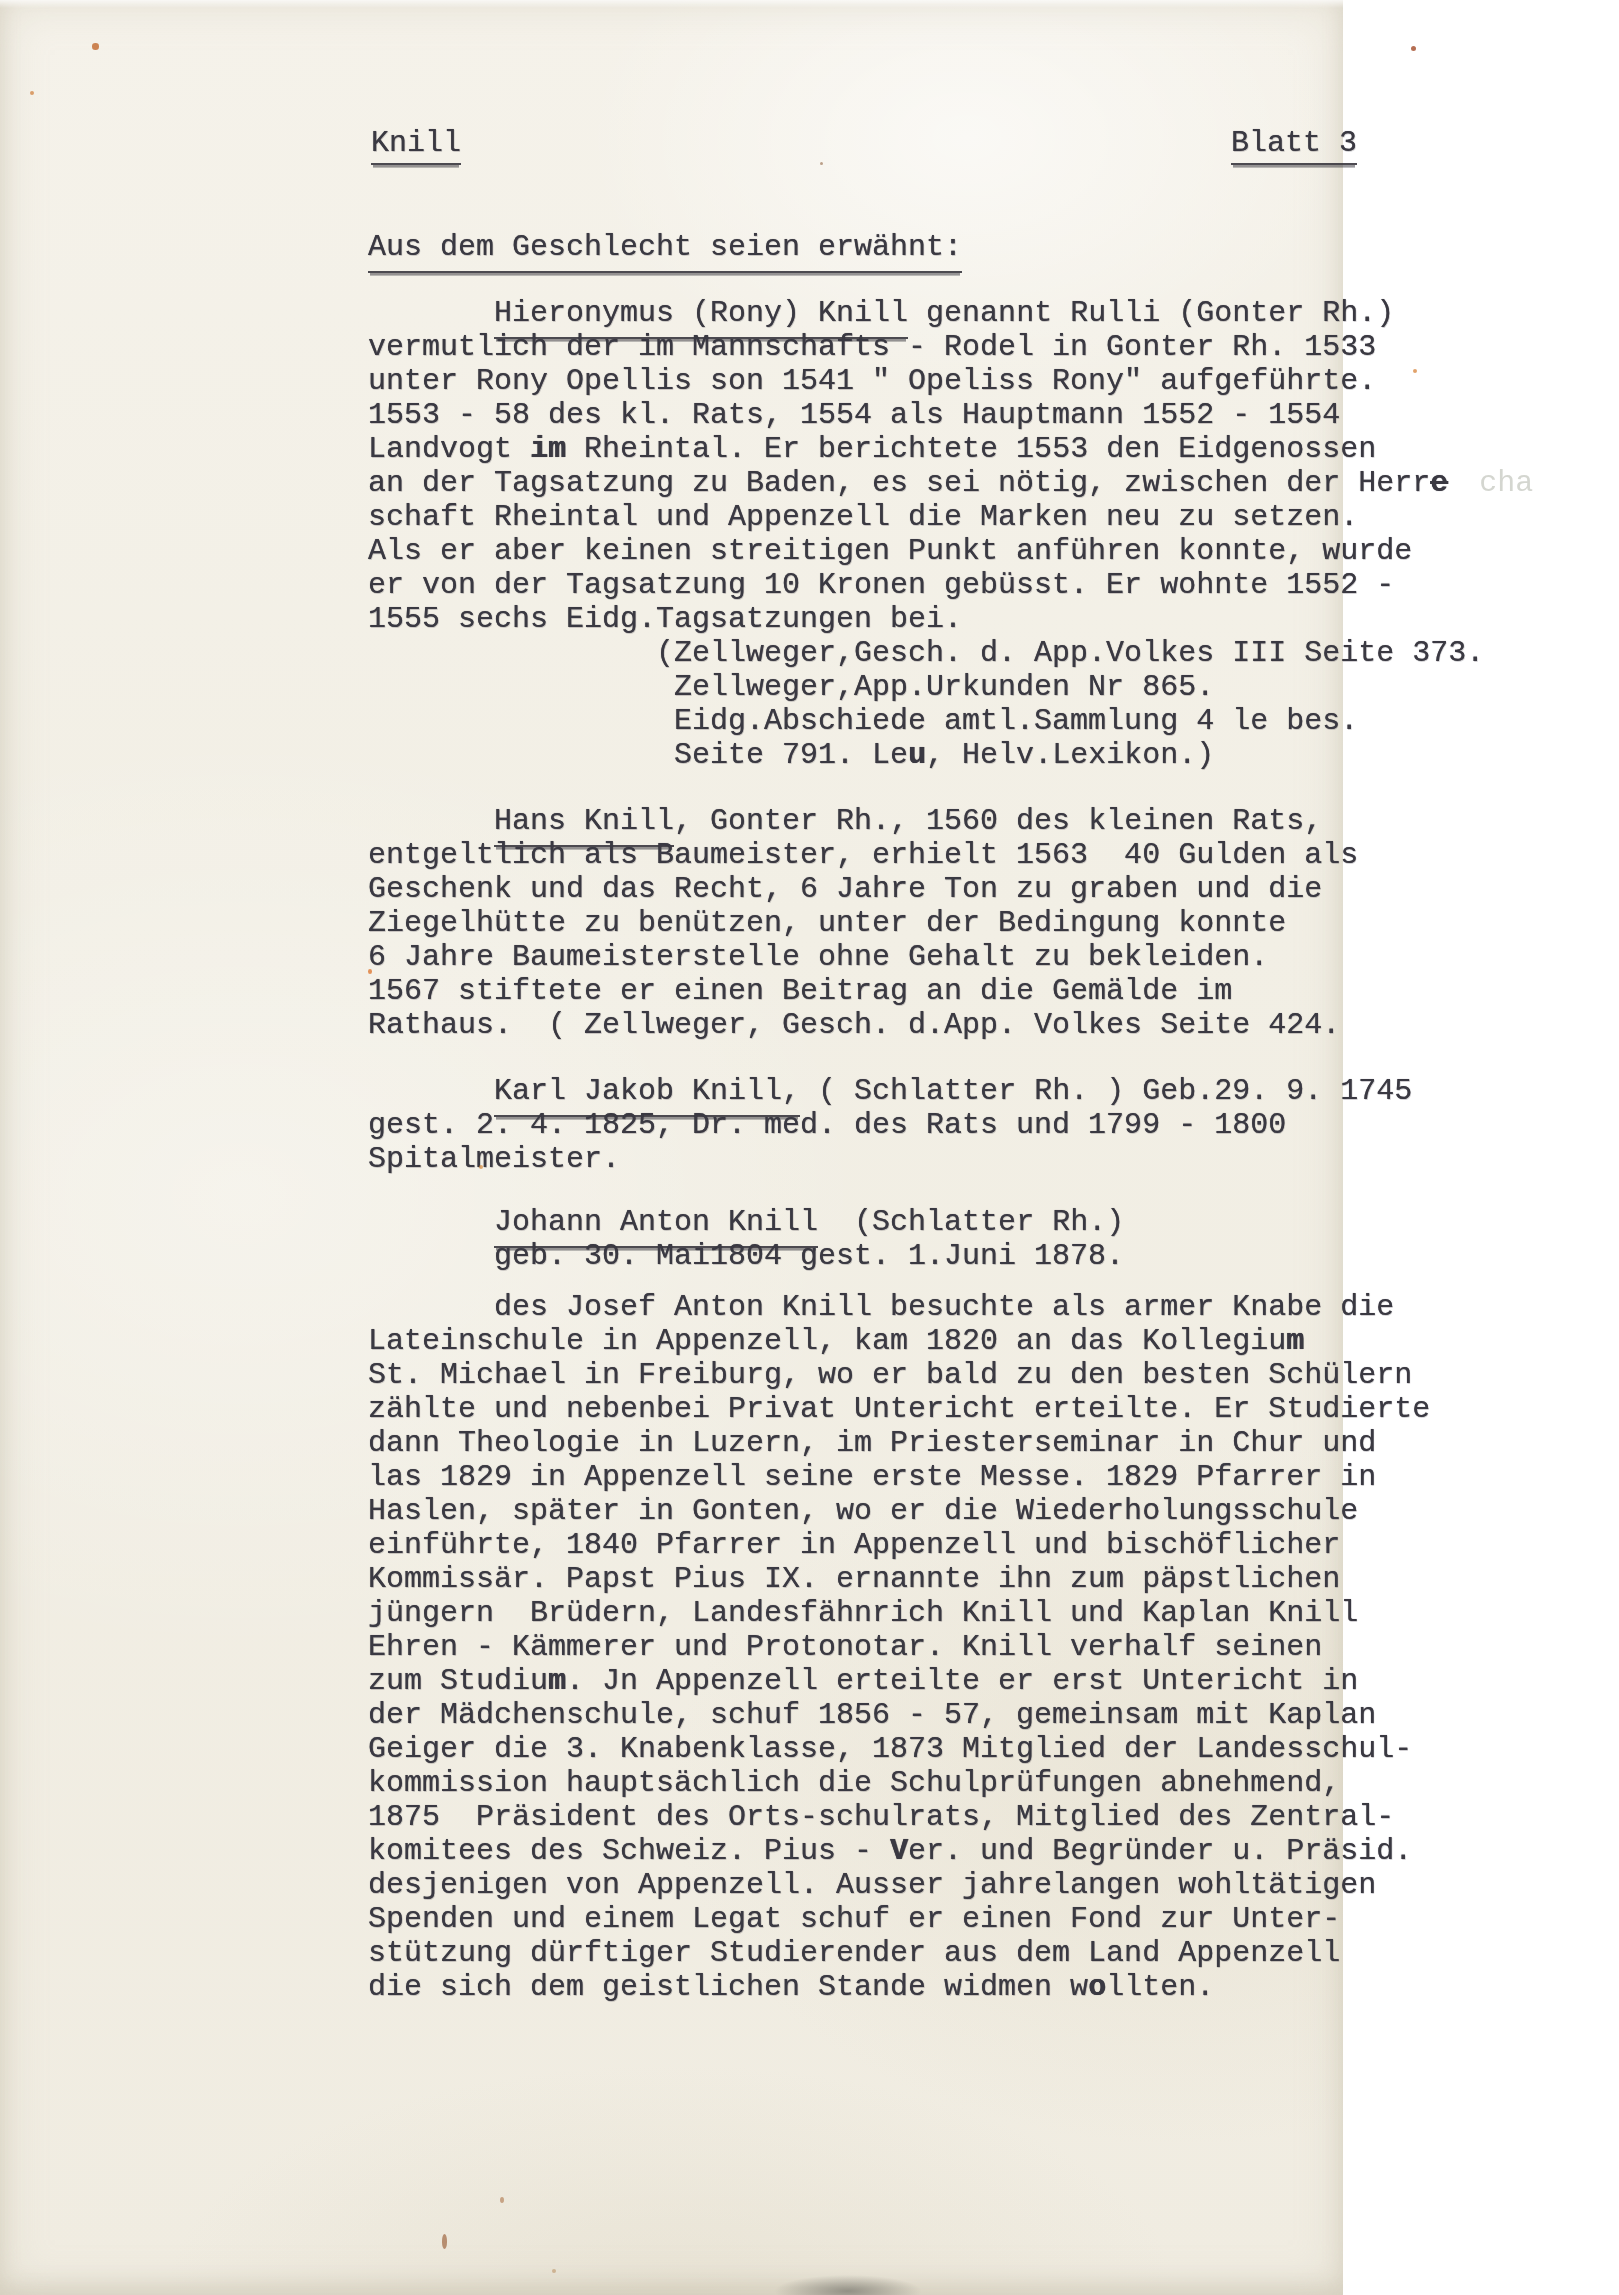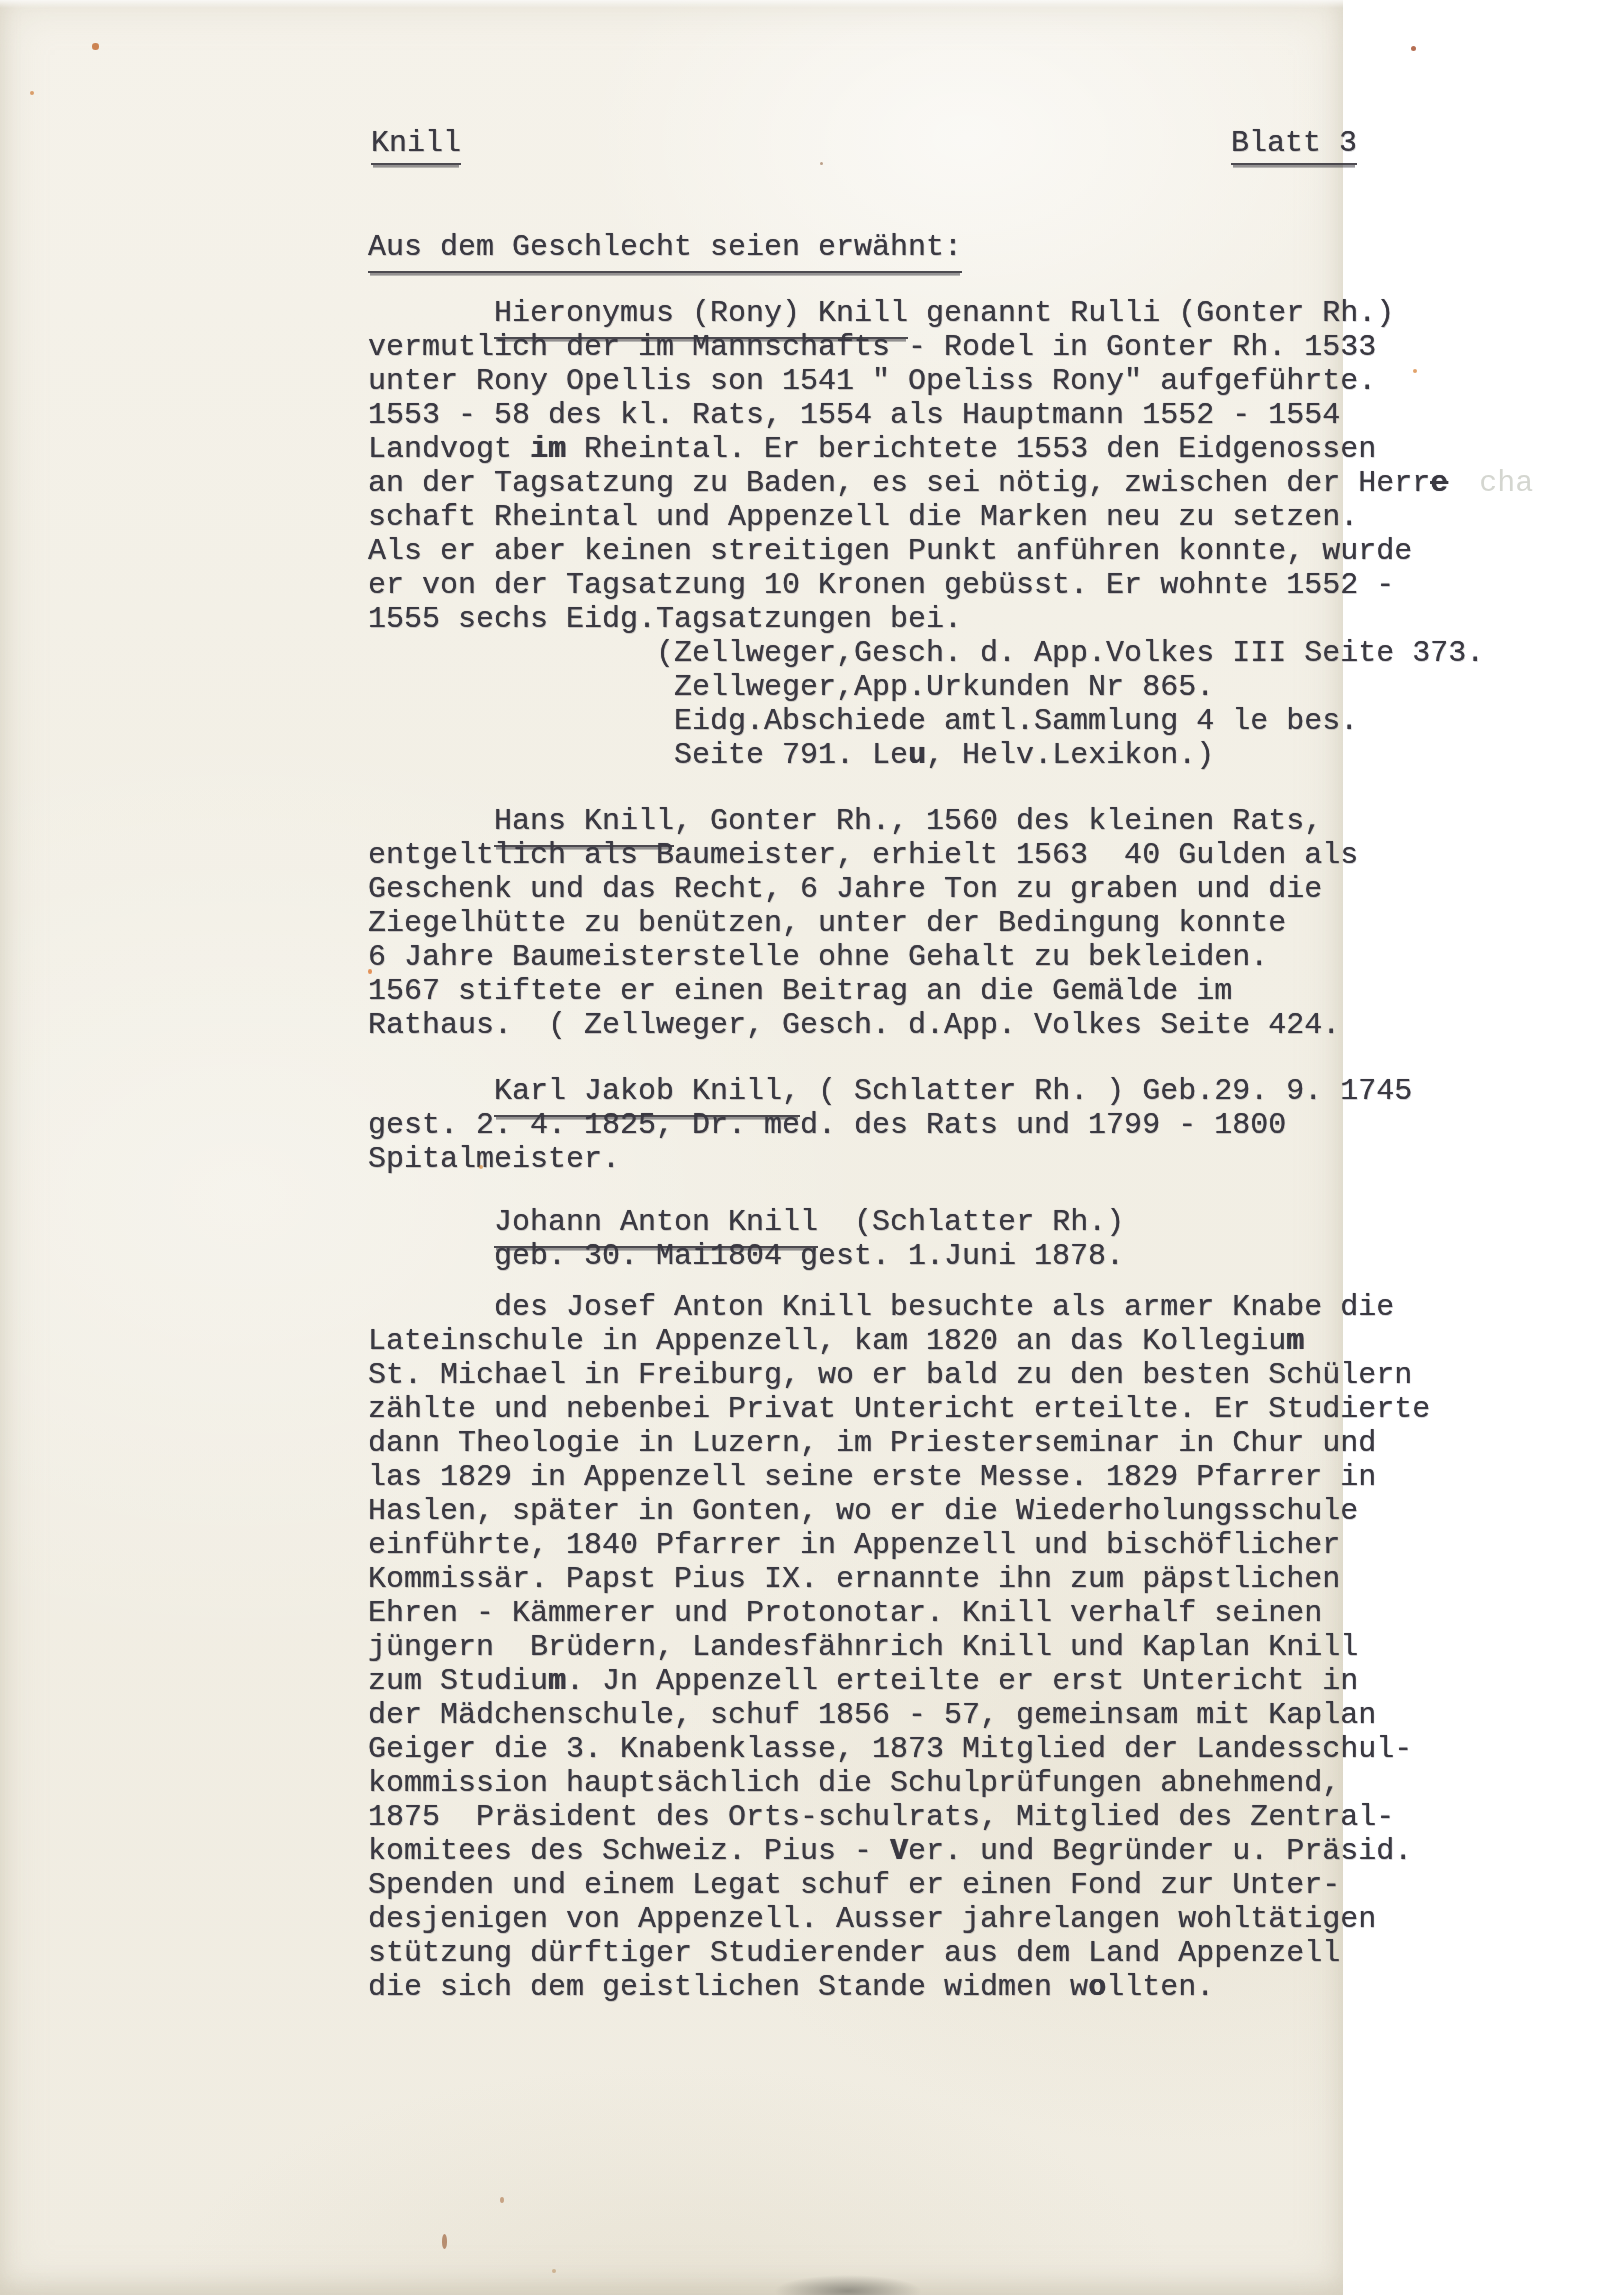--- a/index.html
+++ b/index.html
@@ -114,30 +114,30 @@
       <div style="margin-top: 17px;">
         <div class="line"><span class="s-n">       des Josef Anton Knill besuchte als armer Knabe die</span></div>
         <div class="line"><span class="s-n">Lateinschule in Appenzell, kam 1820 an das Kollegiu</span><span class="s-b">m</span></div>
         <div class="line"><span class="s-n">St. Michael in Freiburg, wo er bald zu den besten Schülern</span></div>
         <div class="line"><span class="s-n">zählte und nebenbei Privat Untericht erteilte. Er Studierte</span></div>
         <div class="line"><span class="s-n">dann Theologie in Luzern, im Priesterseminar in Chur und</span></div>
         <div class="line"><span class="s-n">las 1829 in Appenzell seine erste Messe. 1829 Pfarrer in</span></div>
         <div class="line"><span class="s-n">Haslen, später in Gonten, wo er die Wiederholungsschule</span></div>
         <div class="line"><span class="s-n">einführte, 1840 Pfarrer in Appenzell und bischöflicher</span></div>
         <div class="line"><span class="s-n">Kommissär. Papst Pius IX. ernannte ihn zum päpstlichen</span></div>
+        <div class="line"><span class="s-n">jüngern  Brüdern, Landesfähnrich Knill und Kaplan Knill</span></div>
         <div class="line"><span class="s-n">Ehren - Kämmerer und Protonotar. Knill verhalf seinen</span></div>
-        <div class="line"><span class="s-n">jüngern  Brüdern, Landesfähnrich Knill und Kaplan Knill</span></div>
         <div class="line"><span class="s-n">zum Studiu</span><span class="s-b">m</span><span class="s-n">. Jn Appenzell erteilte er erst Untericht in</span></div>
         <div class="line"><span class="s-n">der Mädchenschule, schuf 1856 - 57, gemeinsam mit Kaplan</span></div>
         <div class="line"><span class="s-n">Geiger die 3. Knabenklasse, 1873 Mitglied der Landesschul-</span></div>
         <div class="line"><span class="s-n">kommission hauptsächlich die Schulprüfungen abnehmend,</span></div>
         <div class="line"><span class="s-n">1875  Präsident des Orts-schulrats, Mitglied des Zentral-</span></div>
         <div class="line"><span class="s-n">komitees des Schweiz. Pius - </span><span class="s-b">V</span><span class="s-n">er. und Begründer u. Präsid.</span></div>
+        <div class="line"><span class="s-n">desjenigen von Appenzell. Ausser jahrelangen wohltätigen</span></div>
         <div class="line"><span class="s-n">Spenden und einem Legat schuf er einen Fond zur Unter-</span></div>
-        <div class="line"><span class="s-n">desjenigen von Appenzell. Ausser jahrelangen wohltätigen</span></div>
         <div class="line"><span class="s-n">stützung dürftiger Studierender aus dem Land Appenzell</span></div>
         <div class="line"><span class="s-n">die sich dem geistlichen Stande widmen w</span><span class="s-b">o</span><span class="s-n">llten.</span></div>
       </div>
     </div>
 
   <div class="smudge" style="left: 743px; top: 2268px; width: 210px; height: 46px;"></div>
 
 <div class="speck" style="left: 92px; top: 43px; width: 6.6px; height: 6.6px; background: rgb(194, 104, 44); opacity: 0.8;"></div>
     <div class="speck" style="left: 30px; top: 91px; width: 4px; height: 4px; background: rgb(207, 122, 53); opacity: 0.7;"></div>
     <div class="speck" style="left: 1411px; top: 46px; width: 5.3px; height: 5.3px; background: rgb(163, 74, 40); opacity: 0.8;"></div>

